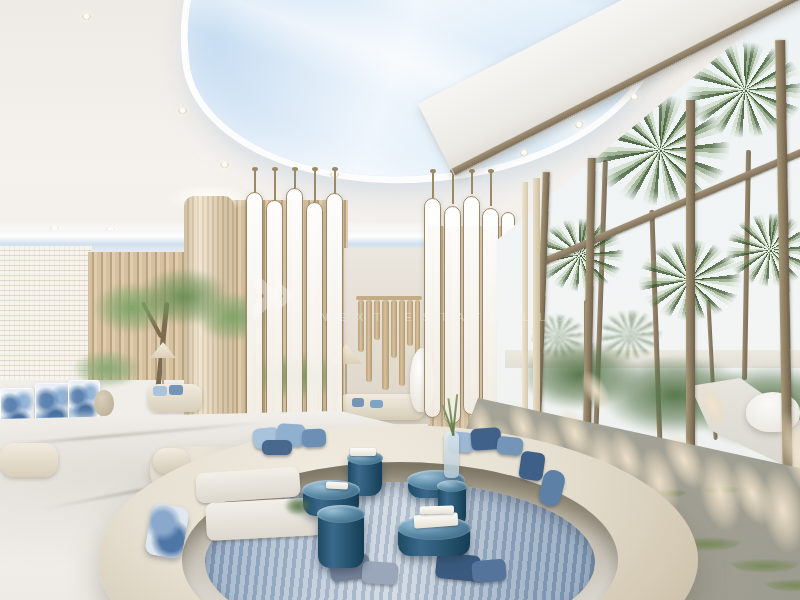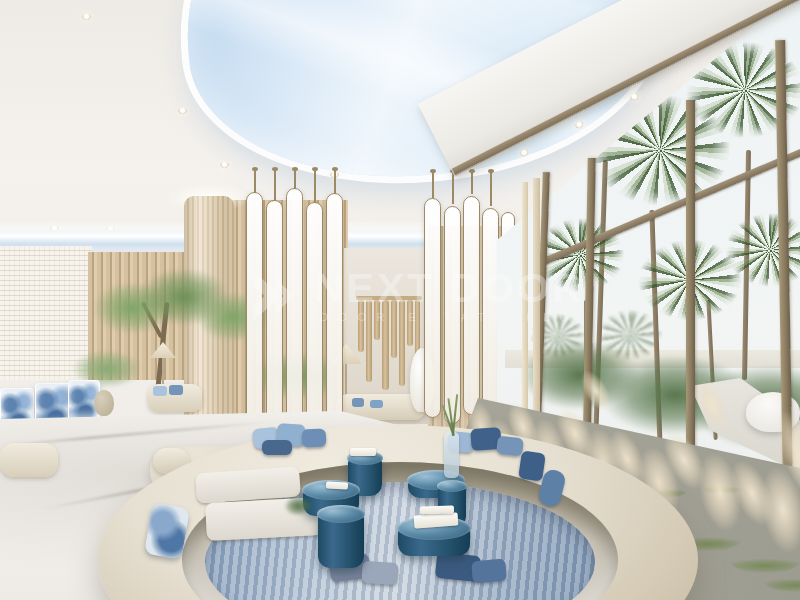--- a/index.html
+++ b/index.html
@@ -342,17 +342,16 @@
   <i class="abs sprig" style="left:447px;top:404px;height:32px;transform:rotate(-20deg);"></i>
   <i class="abs shrub" style="left:284px;top:496px;width:28px;height:20px;"></i>
 
   <div class="abs watermark">
     <span class="abs" style="left:0;top:2px;width:56px;height:56px;">
       <svg width="56" height="56" viewBox="0 0 60 60">
         <path d="M6 4 L36 30 L6 56 L6 40 L18 30 L6 20 Z" fill="#ffffff"></path>
         <path d="M30 12 L50 30 L30 48 L30 37 L38 30 L30 23 Z" fill="#ffffff"></path>
       </svg>
     </span>
-    <span class="wm-title">NEXT DOOR</span>
-    <span class="wm-sub">DOOR ESTATE LLC</span>
+    <span class="wm-sub">NEXT ESTATE LLC</span>
   </div>
 
 </div>
 
 </body></html>

